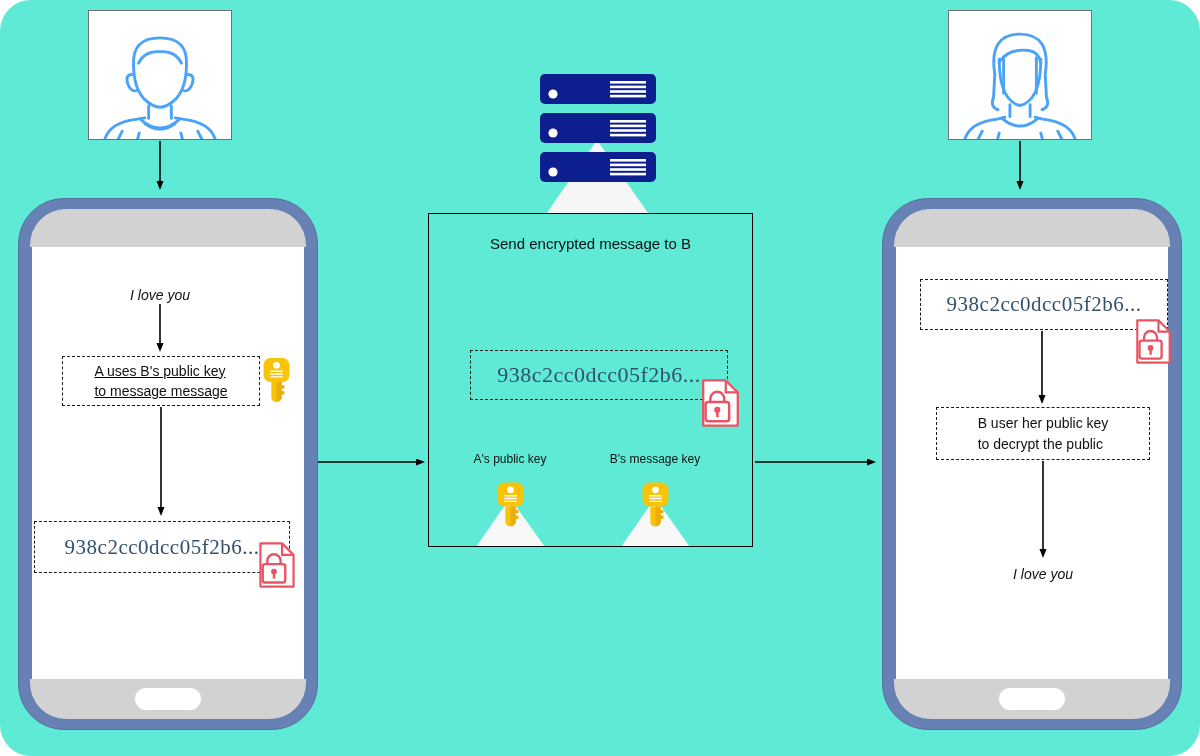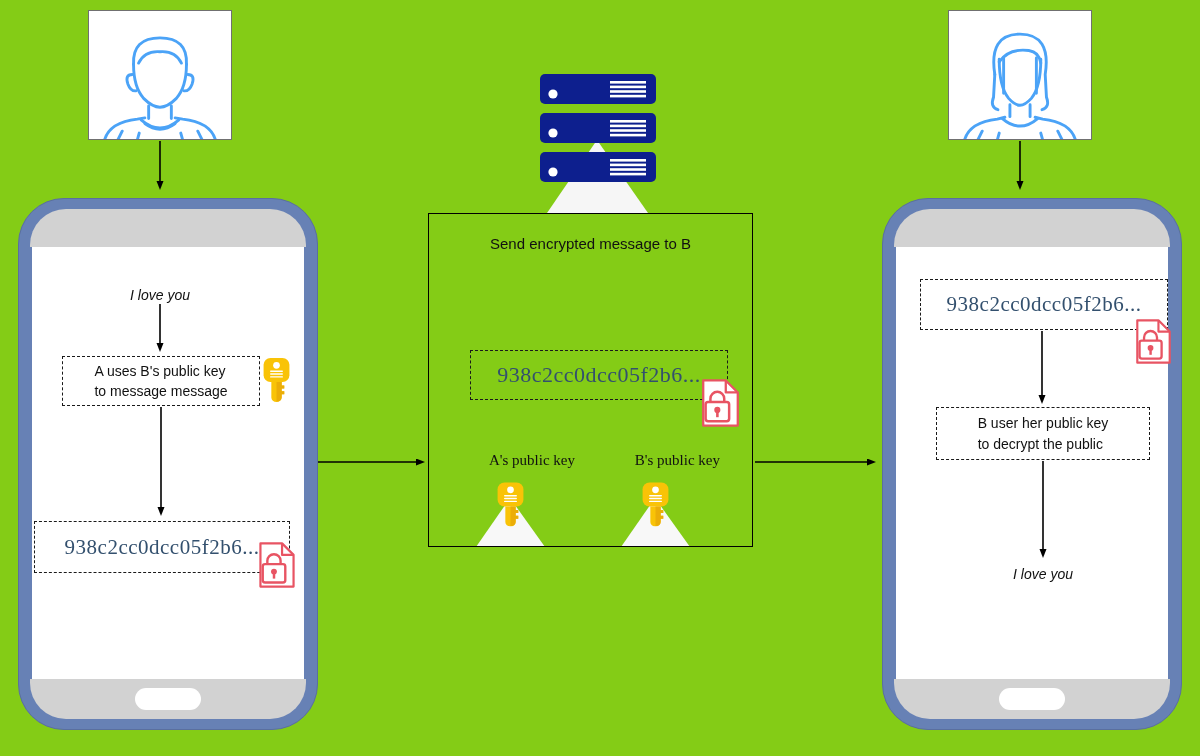--- a/index.html
+++ b/index.html
@@ -1,20 +1,21 @@
 <!DOCTYPE html>
 <html><head>
 <meta charset="utf-8">
 <style>
   * { box-sizing: border-box; margin: 0; padding: 0; }
   body { background: #fff; font-family: "Liberation Sans", sans-serif; }
   .canvas {
     position: relative; width: 1200px; height: 756px;
-    background: #84cc16; overflow: hidden;
+    background: #5eead4; overflow: hidden;
     font-family: "Liberation Sans", sans-serif;
+    border-radius: 31px;
   }
   svg.underlay, svg.overlay { position: absolute; inset: 0; pointer-events: none; }
   svg.overlay { z-index: 60; }
 
   
   .userbox {
     position: absolute; width: 144px; height: 130px;
     border: 1.5px solid #707070; background: #fff; overflow: hidden;
   }
   #userbox-a { left: 88px; top: 10px; }
@@ -36,21 +37,21 @@
     display: flex; align-items: center; justify-content: center; text-align: left;
   }
   .cipher {
     font-family: "Liberation Serif", "DejaVu Serif", serif;
     font-size: 21px; color: #33506E; letter-spacing: 0.5px; white-space: nowrap;
   }
   #cipher-srv-box { left: 470px; top: 350px; width: 258px; height: 50px; }
   #cipher-srv-box .cipher { font-size: 22px; }
   #lock-srv { left: 697px; top: 379px; width: 47px; height: 48px; }
 
-  .key-label { position: absolute; font-size: 15px; color: #111; text-align: right; width: 130px; font-family: Liberation Serif, serif; }
+  .key-label { position: absolute; font-size: 12px; color: #111; text-align: center; width: 130px; }
   #label-key-a { left: 445px; top: 452px; }
   #label-key-b { left: 590px; top: 452px; }
   #key-a { left: 495px; top: 481px; width: 31px; height: 46px; }
   #key-b { left: 640px; top: 481px; width: 31px; height: 46px; }
   #key-enc { left: 261px; top: 357px; width: 31px; height: 45px; }
   .icon-abs { position: absolute; }
 
   
   .phone {
     position: absolute; width: 300px; height: 532px;
@@ -61,21 +62,21 @@
   .bezel-top { position: absolute; left: 11px; right: 11px; top: 10px; height: 38px; background: #D2D2D2; border-radius: 36px 36px 0 0; }
   .bezel-bottom { position: absolute; left: 11px; right: 11px; bottom: 10px; height: 40px; background: #D2D2D2; border-radius: 0 0 36px 36px; }
   .screen { position: absolute; left: 13px; right: 13px; top: 48px; bottom: 50px; background: #fff; }
   .home-pill { position: absolute; left: 50%; transform: translateX(-50%); bottom: 9px; width: 66px; height: 22px; background: #fff; border-radius: 11px; }
 
   .plain { position: absolute; font-size: 14px; color: #111; text-align: center; width: 200px; font-style: italic; }
   #msg-a { left: 60px; top: 287px; }
   #msg-b { left: 943px; top: 566px; }
   .note { font-size: 14px; color: #111; line-height: 1.45; }
   .note span { display: block; }
-  #enc-box { left: 62px; top: 356px; width: 198px; height: 50px; }
+  #enc-box { left: 62px; top: 356px; width: 198px; height: 50px; text-decoration: underline; }
   #cipher-a-box { left: 34px; top: 521px; width: 256px; height: 52px; }
   #lock-a { left: 255px; top: 542px; width: 44px; height: 46px; }
   #cipher-b-box { left: 920px; top: 279px; width: 248px; height: 51px; }
   #lock-b { left: 1132px; top: 319px; width: 43px; height: 45px; }
   #dec-box { left: 936px; top: 407px; width: 214px; height: 53px; }
 </style>
 </head>
 <body>
 
 <svg width="0" height="0" style="position:absolute" aria-hidden="true">
@@ -182,21 +183,21 @@
     <span class="cipher">938c2cc0dcc05f2b6...</span>
   </div>
   <svg class="icon-abs" id="lock-srv" viewBox="0 0 46 50">
       <use href="#sym-lockdoc"></use>
     </svg>
 
   <div class="key-label" id="label-key-a">A's public key</div>
   <svg class="icon-abs" id="key-a" viewBox="0 0 36 52">
       <use href="#sym-key"></use>
     </svg>
-  <div class="key-label" id="label-key-b">B's public key</div>
+  <div class="key-label" id="label-key-b">B's message key</div>
   <svg class="icon-abs" id="key-b" viewBox="0 0 36 52">
       <use href="#sym-key"></use>
     </svg>
 
   <div class="phone" id="phone-a">
     <div class="bezel-top"></div>
     <div class="bezel-bottom">
       <div class="home-pill"></div>
     </div>
     <div class="screen"></div>

